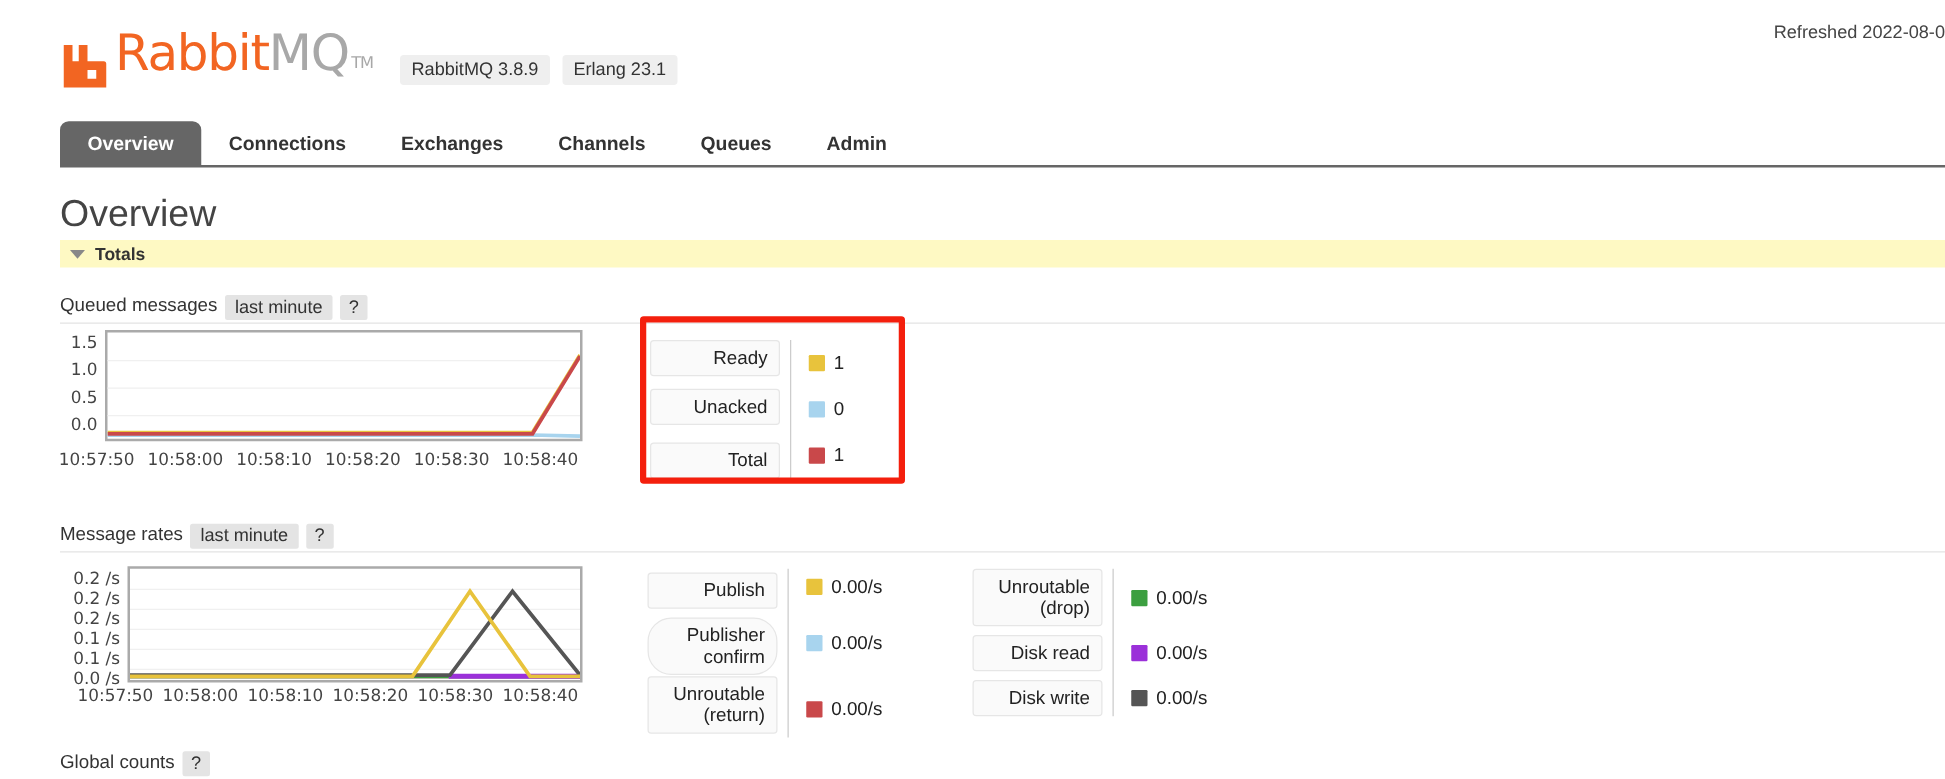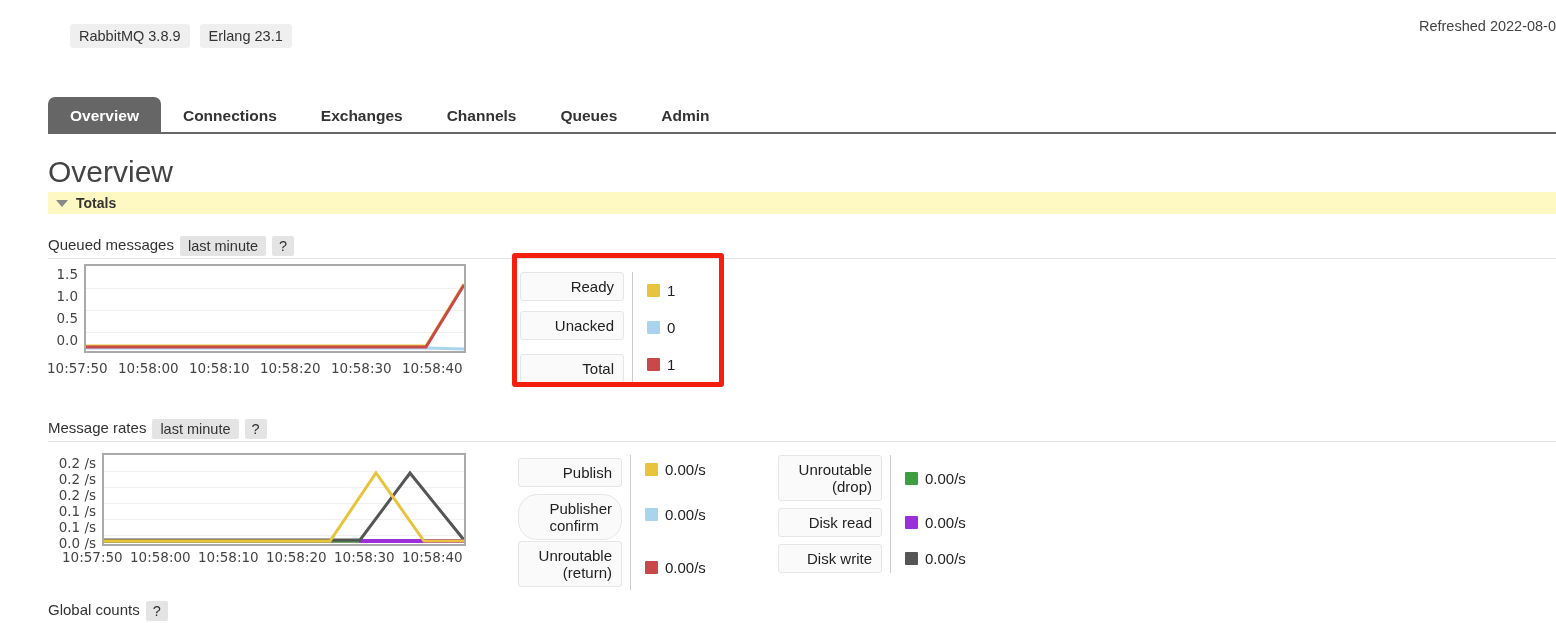--- a/index.html
+++ b/index.html
@@ -100,20 +100,29 @@
   }
 </style>
 </head>
 <body>
 
 <div id="page">
 
   <div class="refreshed">Refreshed 2022-08-0</div>
 
   <div class="brandrow">
+    <div class="logo-wrap">
+      <svg class="logo-mark" viewBox="0 0 42 38">
+        <path d="M3 2 h7 v13 h5 V2 h7 v13 h13 a2 2 0 0 1 2 2 v19 H3 Z" fill="#f26522"></path>
+        <rect x="22" y="22" width="7" height="7" fill="#ffffff"></rect>
+      </svg>
+      <span class="logo-text">
+        <span class="logo-rabbit">Rabbit</span><span class="logo-mq">MQ</span><span class="logo-tm">TM</span>
+      </span>
+    </div>
     <div class="verbadges">
       <span class="verbadge">RabbitMQ 3.8.9</span>
       <span class="verbadge">Erlang 23.1</span>
     </div>
   </div>
 
   <div class="tabbar">
     <div class="tab active">Overview</div>
     <div class="tab">Connections</div>
     <div class="tab">Exchanges</div>
@@ -224,21 +233,21 @@
       <span style="left:150px;">10:58:10</span>
       <span style="left:218px;">10:58:20</span>
       <span style="left:286px;">10:58:30</span>
       <span style="left:354px;">10:58:40</span>
     </div>
   </div>
 
   <div class="legend" style="left:518px; top:455px;">
     <div class="names">
       <div class="lname" style="margin-bottom:7px;">Publish</div>
-      <div class="lname" style="margin-bottom:1px; white-space:pre-line; text-align:left;border-radius:19px;">Publisher
+      <div class="lname" style="margin-bottom:1px; white-space:pre-line; text-align:right;border-radius:19px;">Publisher
 confirm</div>
       <div class="lname" style="white-space:pre-line; text-align:right;">Unroutable
 (return)</div>
     </div>
     <div class="divider"></div>
     <div class="vals">
       <div class="lval" style="height:29px;margin-bottom:7px;">
         <span class="swatch" style="background:#e8c33c;"></span>
         <span>0.00/s</span>
       </div>

